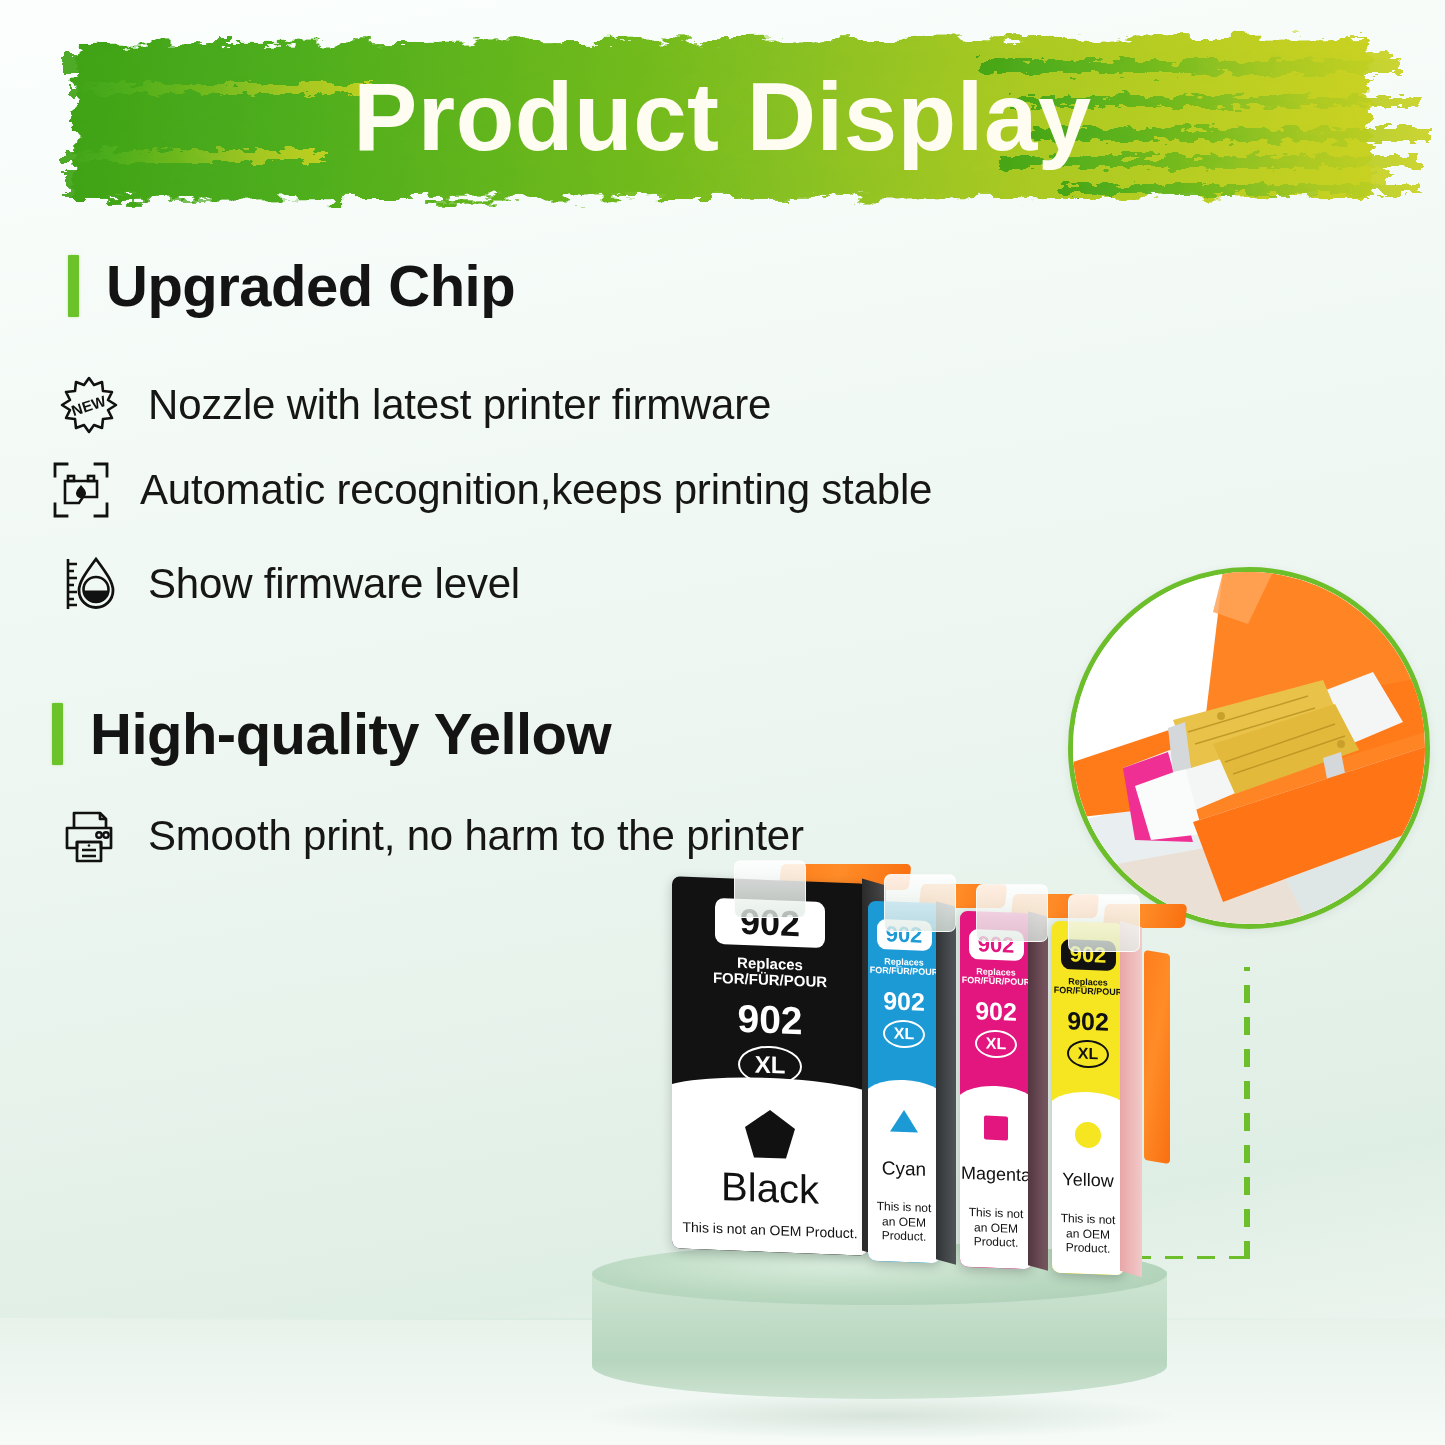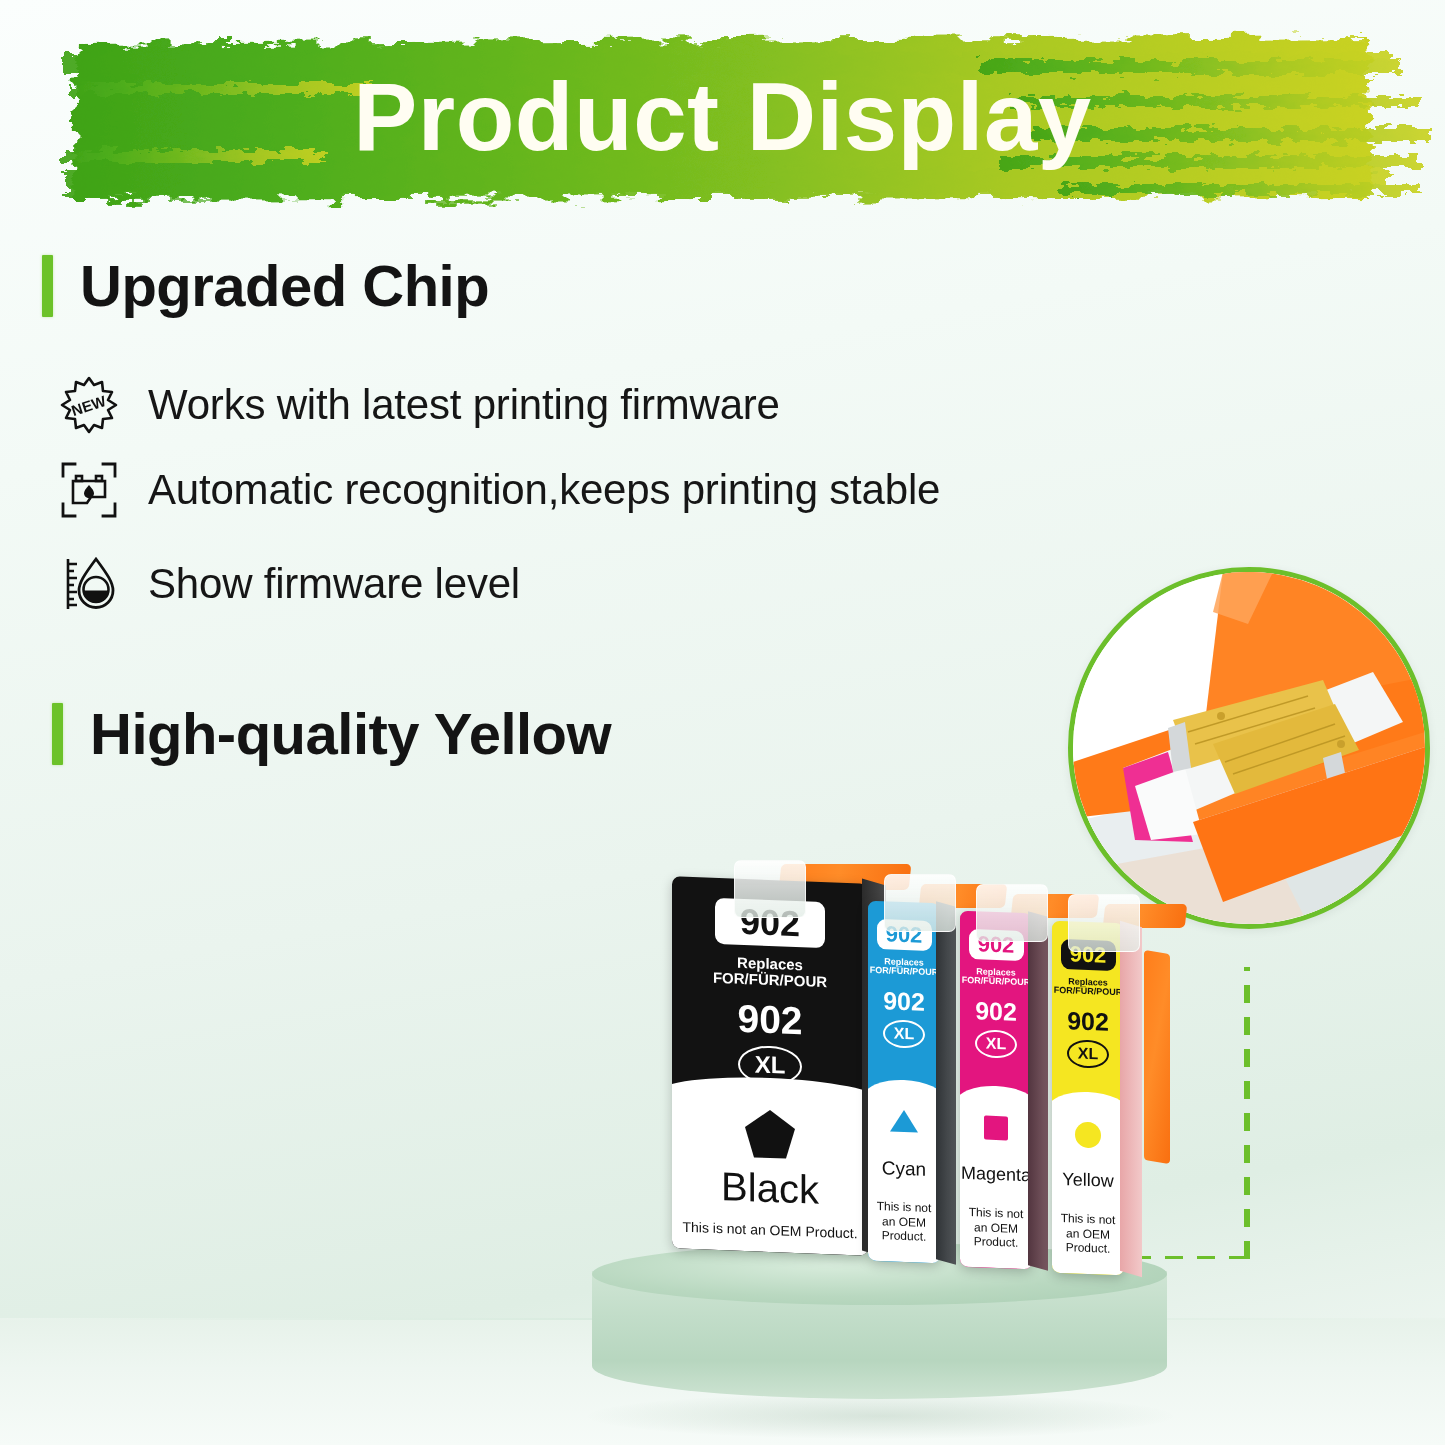--- a/index.html
+++ b/index.html
@@ -29,29 +29,29 @@
     letter-spacing:.5px;white-space:nowrap;
   }
 
   
   .heading{position:absolute;display:flex;align-items:center;}
   .heading .bar{
     width:11px;height:62px;background:#6cc229;border-radius:1px;margin-right:27px;
     box-shadow:0 0 3px rgba(108,194,41,.35);
   }
   .heading .htxt{font-size:58px;font-weight:700;color:#141414;letter-spacing:-.5px;white-space:nowrap;}
-  #heading-chip{left:42px;top:252px;}
+  #heading-chip{left:68px;top:252px;}
   #heading-nozzle{left:52px;top:700px;}
 
   
   .feat{position:absolute;display:flex;align-items:center;}
   .feat .ficon{width:66px;height:66px;margin-right:26px;flex:0 0 66px;display:flex;align-items:center;justify-content:center;}
   .feat .ftxt{font-size:42px;color:#161616;white-space:nowrap;letter-spacing:-.2px;}
   #feat-0{left:56px;top:372px;}
-  #feat-1{left:56px;top:457px;justify-content:center;}
+  #feat-1{left:48px;top:457px;justify-content:center;}
   #feat-2{left:56px;top:551px;}
   #feat-3{left:56px;top:803px;}
 
   
   .callout{
     position:absolute;left:1068px;top:567px;width:352px;height:352px;border-radius:50%;
     border:5px solid #6cbf2b;overflow:hidden;background:#fff;
     box-shadow:0 2px 10px rgba(0,0,0,.07);
   }
   .callout .inner{position:absolute;inset:0;}
@@ -151,21 +151,21 @@
     <span class="htxt">Upgraded Chip</span>
   </div>
 
   <div class="feat" id="feat-0">
     <span class="ficon">
       <svg width="62" height="62" viewBox="0 0 62 62">
         <path d="M31 4 L36 11 L44 8 L45 17 L54 18 L50 26 L58 31 L50 36 L54 44 L45 45 L44 54 L36 51 L31 58 L26 51 L18 54 L17 45 L8 44 L12 36 L4 31 L12 26 L8 18 L17 17 L18 8 L26 11 Z" fill="none" stroke="#111" stroke-width="2.6" stroke-linejoin="round"></path>
         <text x="31" y="37" font-family="Liberation Sans, sans-serif" font-size="15" font-weight="700" fill="#111" text-anchor="middle" transform="rotate(-18 31 33)">NEW</text>
       </svg>
     </span>
-    <span class="ftxt">Works with latest printing firmware</span>
+    <span class="ftxt">Nozzle with latest printer firmware</span>
   </div>
 
   <div class="feat" id="feat-1">
     <span class="ficon">
       <svg width="62" height="62" viewBox="0 0 62 62">
         <g fill="none" stroke="#111" stroke-width="2.8" stroke-linecap="square">
           <path d="M5 17 V5 H17"></path>
             <path d="M45 5 H57 V17"></path>
           <path d="M57 45 V57 H45"></path>
             <path d="M17 57 H5 V45"></path>
@@ -194,20 +194,37 @@
       </svg>
     </span>
     <span class="ftxt">Show firmware level</span>
   </div>
 
   <div class="heading" id="heading-nozzle">
     <span class="bar"></span>
     <span class="htxt">High-quality Yellow</span>
   </div>
 
+  <div class="feat" id="feat-3">
+    <span class="ficon">
+      <svg width="60" height="60" viewBox="0 0 60 60">
+        <g fill="none" stroke="#111" stroke-width="2.7" stroke-linejoin="round">
+          <path d="M15 22 V7 H41 L47 13 V22"></path>
+          <path d="M41 7 V13 H47"></path>
+          <path d="M8 22 H52 V42 H42 V36 H18 V42 H8 Z"></path>
+          <path d="M18 36 H42 V55 H18 Z"></path>
+          <path d="M23 44 H37 M23 50 H37"></path>
+        </g>
+        <circle cx="40" cy="29" r="2.7" fill="none" stroke="#111" stroke-width="2.4"></circle>
+        <circle cx="47" cy="29" r="2.7" fill="none" stroke="#111" stroke-width="2.4"></circle>
+        <circle cx="30" cy="39.5" r="1.3" fill="#111"></circle>
+      </svg>
+    </span>
+    <span class="ftxt">Smooth print, no harm to the printer</span>
+  </div>
 
   <div class="callout">
     <svg class="inner" viewBox="0 0 352 352" preserveAspectRatio="xMidYMid slice">
       <rect width="352" height="352" fill="#ffffff"></rect>
       <path d="M0 250 L352 170 L352 352 L0 352 Z" fill="#e9eef0"></path>
       <path d="M150 0 L352 0 L352 175 L120 250 Z" fill="#ff8424"></path>
       <path d="M150 0 L200 0 L175 52 L140 40 Z" fill="#ffa358" opacity=".85"></path>
       <path d="M0 190 L120 150 L352 105 L352 160 L120 232 L0 246 Z" fill="#ff7a18"></path>
       <path d="M50 196 L300 100 L330 150 L80 256 Z" fill="#f4f6f6"></path>
       <path d="M50 196 L95 180 L120 270 L62 268 Z" fill="#ef2f93"></path>

